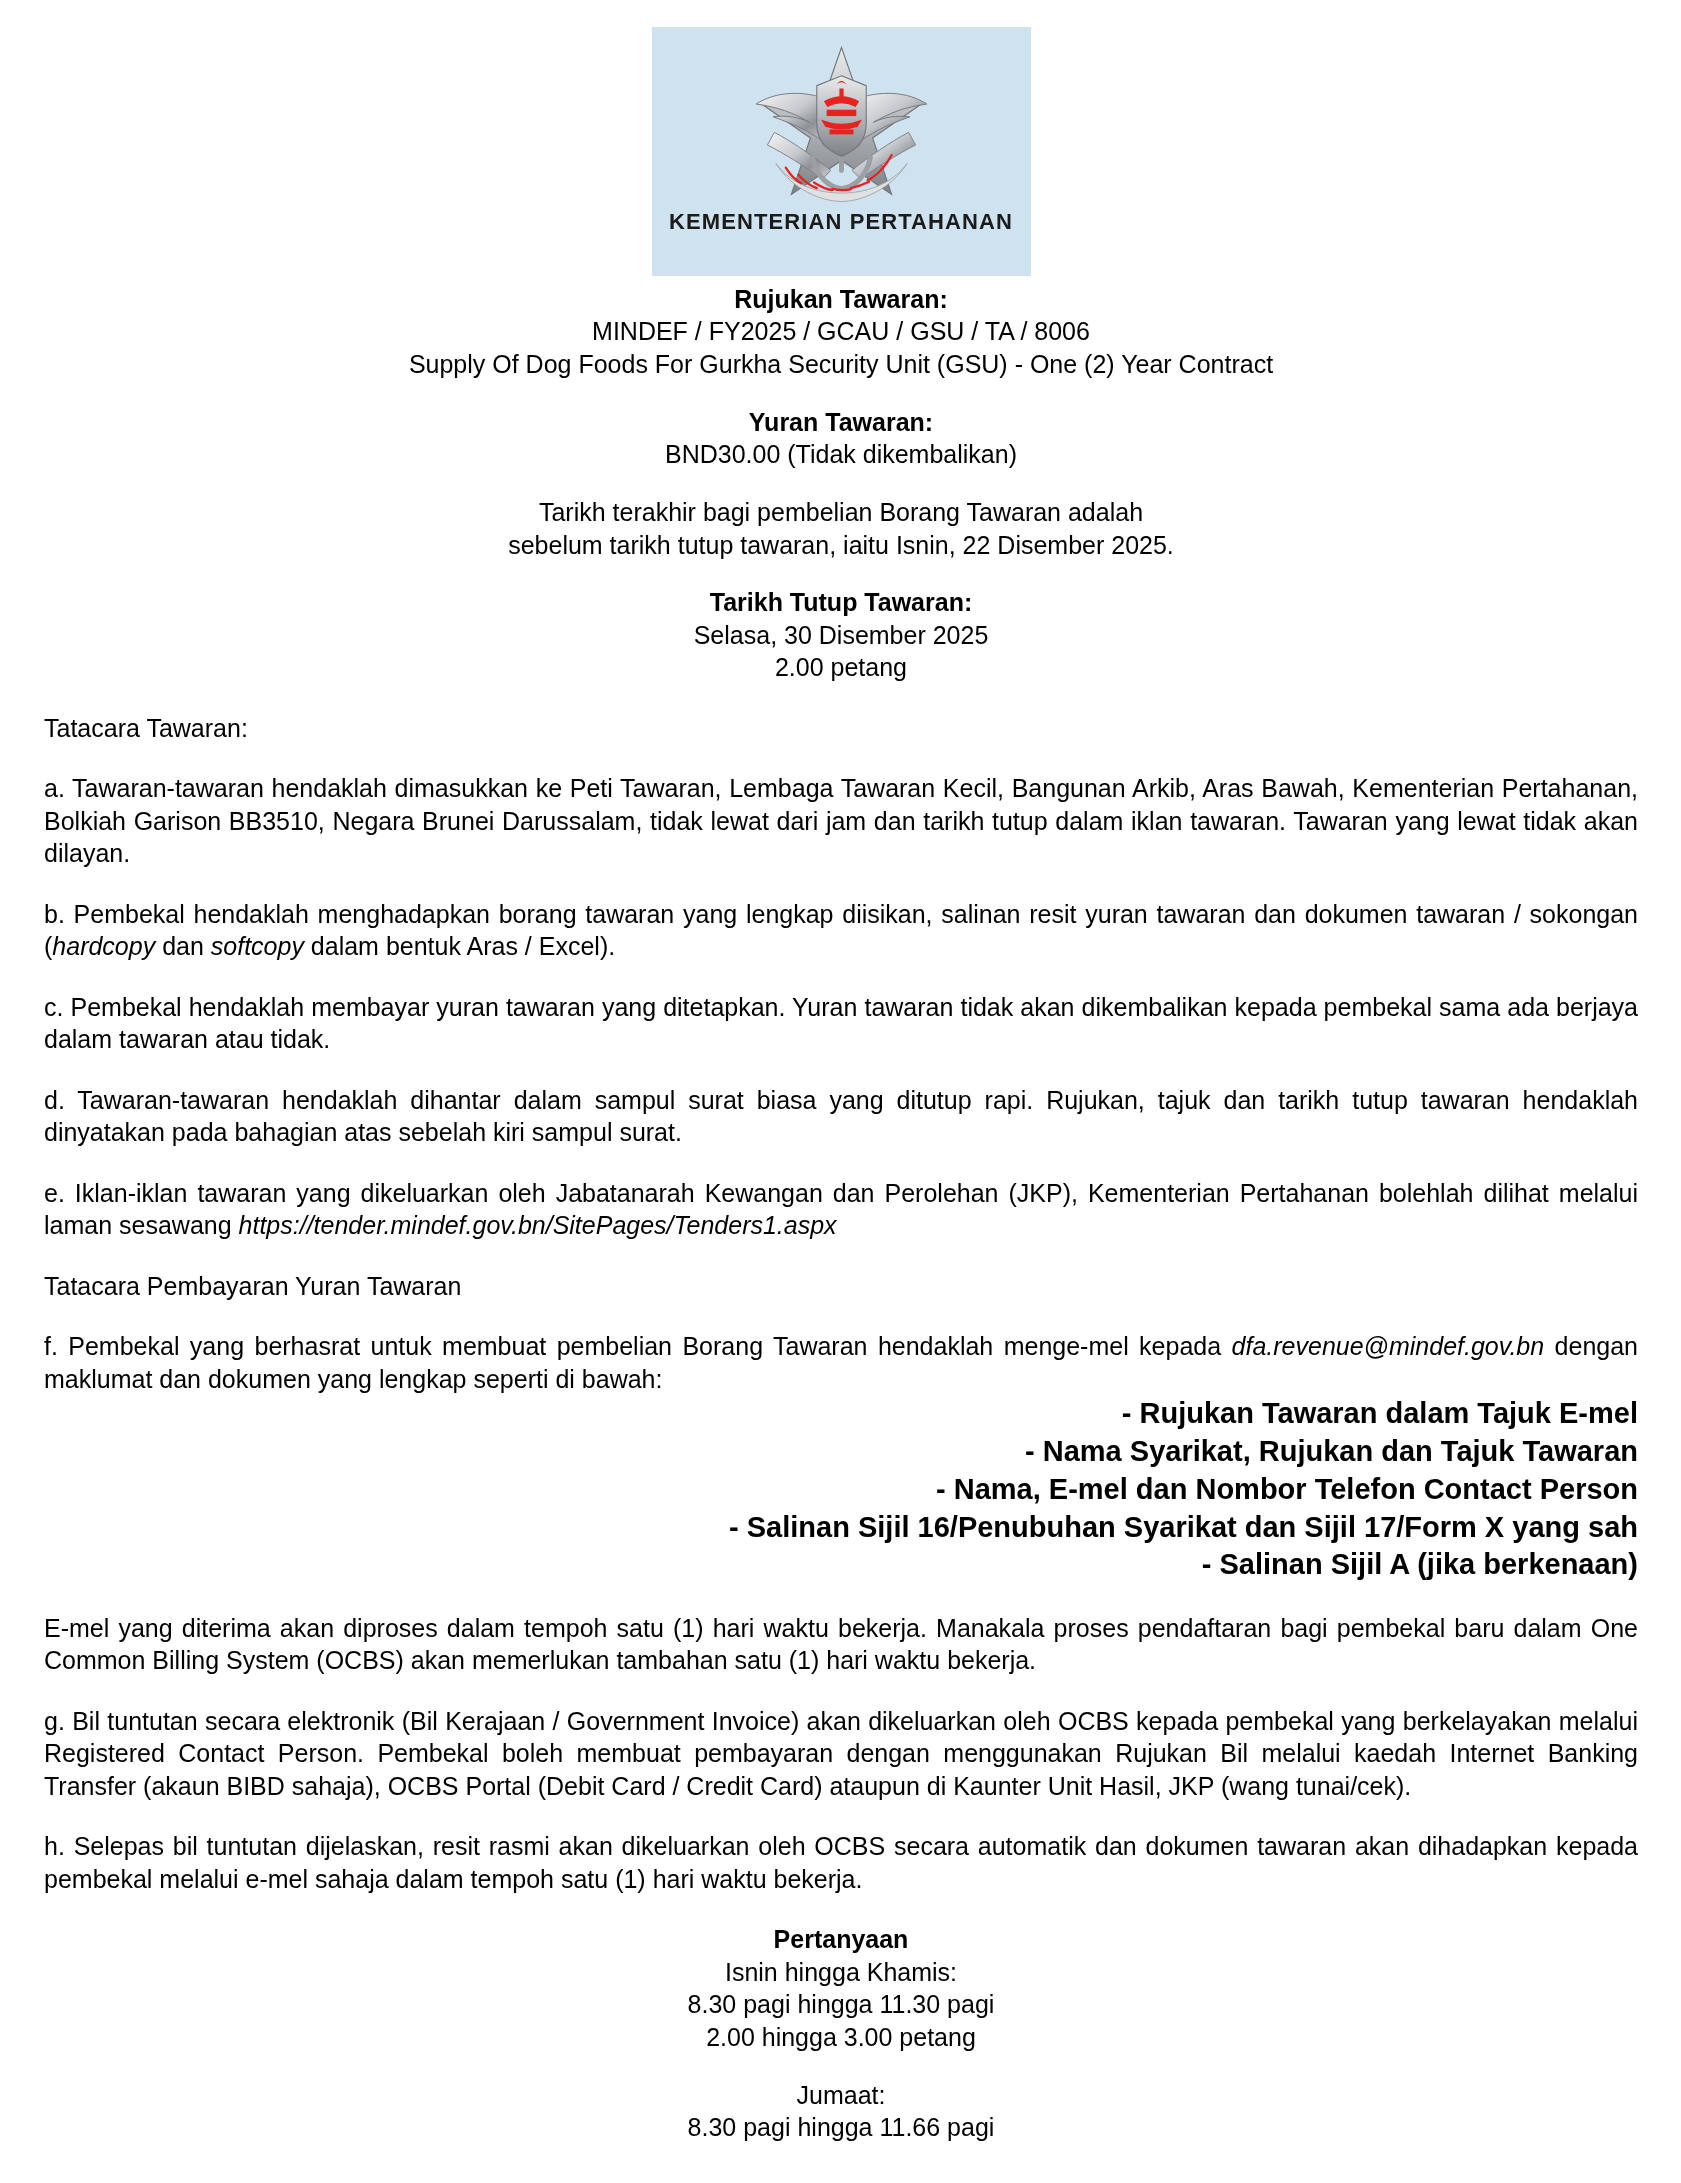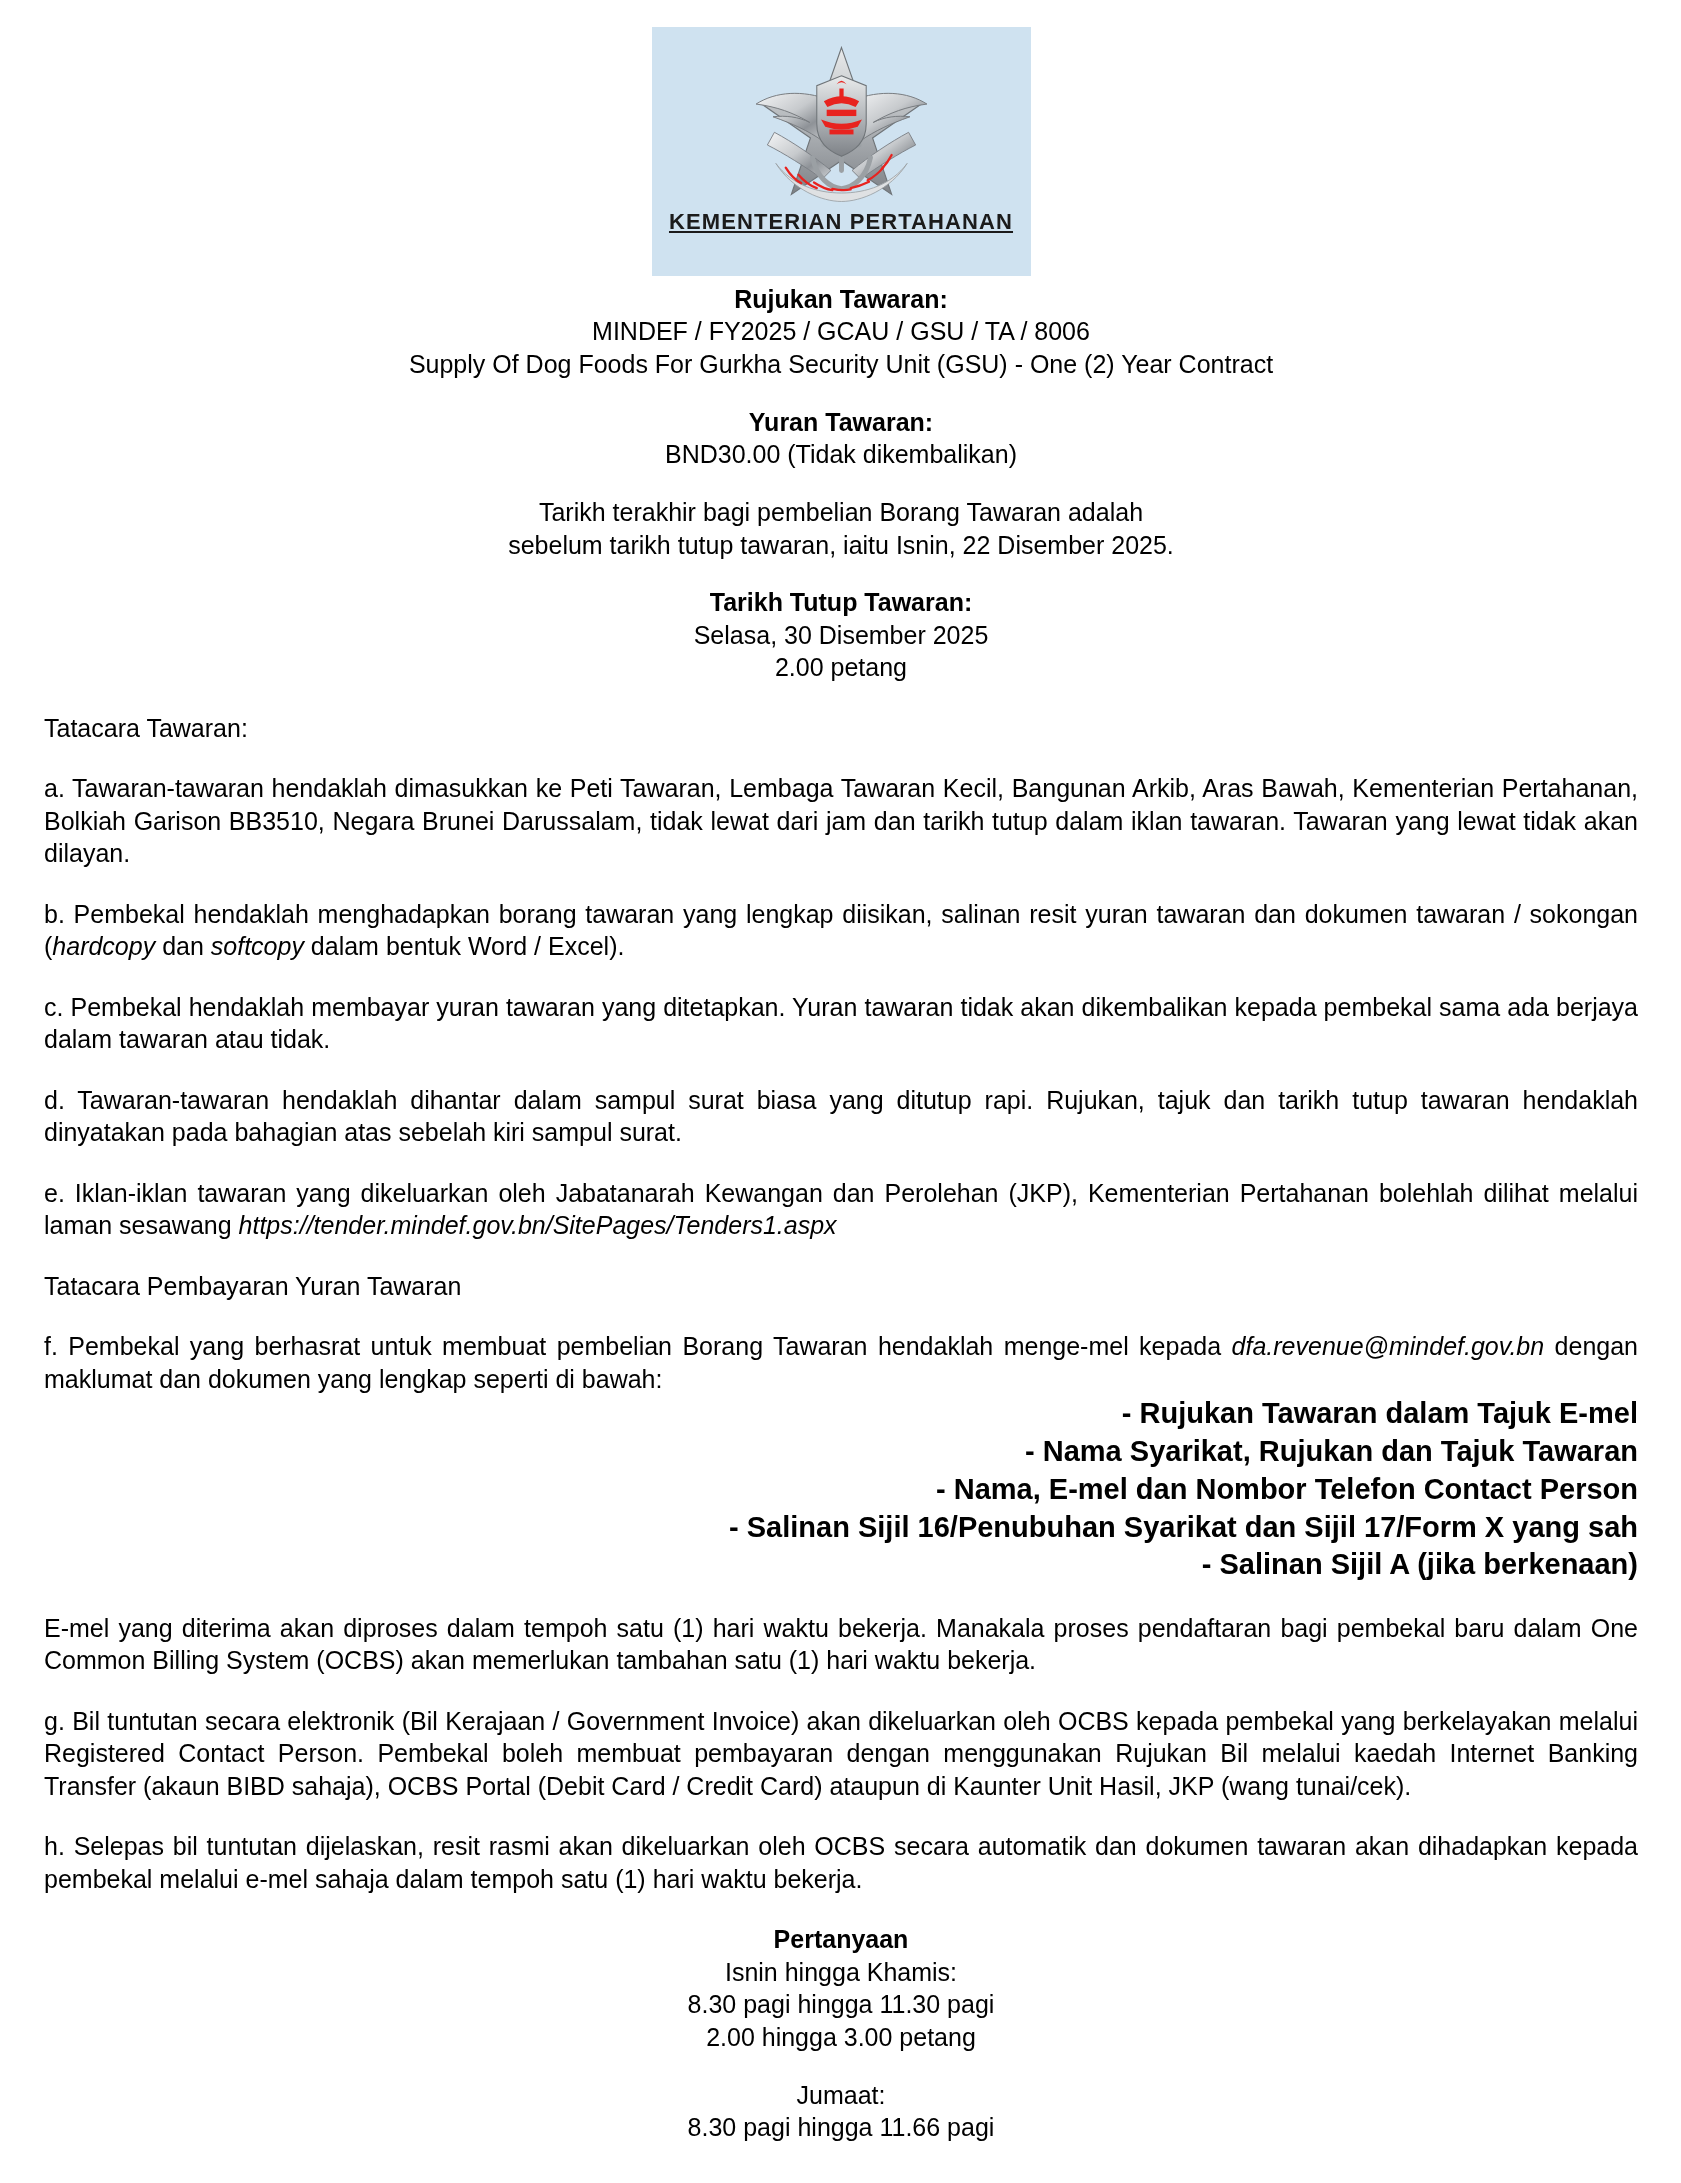--- a/index.html
+++ b/index.html
@@ -45,21 +45,20 @@
     position: relative;
   }
   .logo-caption {
     font-family: "Liberation Sans", sans-serif;
     font-weight: bold;
     font-size: 22px;
     letter-spacing: 1.1px;
     color: #1b1b1b;
     text-align: center;
     margin-top: 5.6px;
-    text-decoration: underline;
   }
 
   
   .center-block {
     text-align: center;
     font-size: 25px;
     line-height: 1.30;
   }
   .center-block .bold {
     font-weight: bold;
@@ -183,21 +182,21 @@
   </div>
 
   <div class="gap"></div>
 
   <div class="section-head">Tatacara Tawaran:</div>
 
   <div class="gap"></div>
   <p class="para">a. Tawaran-tawaran hendaklah dimasukkan ke Peti Tawaran, Lembaga Tawaran Kecil, Bangunan Arkib, Aras Bawah, Kementerian Pertahanan, Bolkiah Garison BB3510, Negara Brunei Darussalam, tidak lewat dari jam dan tarikh tutup dalam iklan tawaran. Tawaran yang lewat tidak akan dilayan.</p>
 
   <div class="gap"></div>
-  <p class="para"><span>b. Pembekal hendaklah menghadapkan borang tawaran yang lengkap diisikan, salinan resit yuran tawaran dan dokumen tawaran / sokongan (</span><span class="it">hardcopy</span><span> dan </span><span class="it">softcopy</span><span> dalam bentuk Word / Excel).</span></p>
+  <p class="para"><span>b. Pembekal hendaklah menghadapkan borang tawaran yang lengkap diisikan, salinan resit yuran tawaran dan dokumen tawaran / sokongan (</span><span class="it">hardcopy</span><span> dan </span><span class="it">softcopy</span><span> dalam bentuk Aras / Excel).</span></p>
 
   <div class="gap"></div>
   <p class="para">c. Pembekal hendaklah membayar yuran tawaran yang ditetapkan. Yuran tawaran tidak akan dikembalikan kepada pembekal sama ada berjaya dalam tawaran atau tidak.</p>
 
   <div class="gap"></div>
   <p class="para">d. Tawaran-tawaran hendaklah dihantar dalam sampul surat biasa yang ditutup rapi. Rujukan, tajuk dan tarikh tutup tawaran hendaklah dinyatakan pada bahagian atas sebelah kiri sampul surat.</p>
 
   <div class="gap"></div>
   <p class="para"><span>e. Iklan-iklan tawaran yang dikeluarkan oleh Jabatanarah Kewangan dan Perolehan (JKP), Kementerian Pertahanan bolehlah dilihat melalui laman sesawang </span><span class="it">https://tender.mindef.gov.bn/SitePages/Tenders1.aspx</span></p>
 

